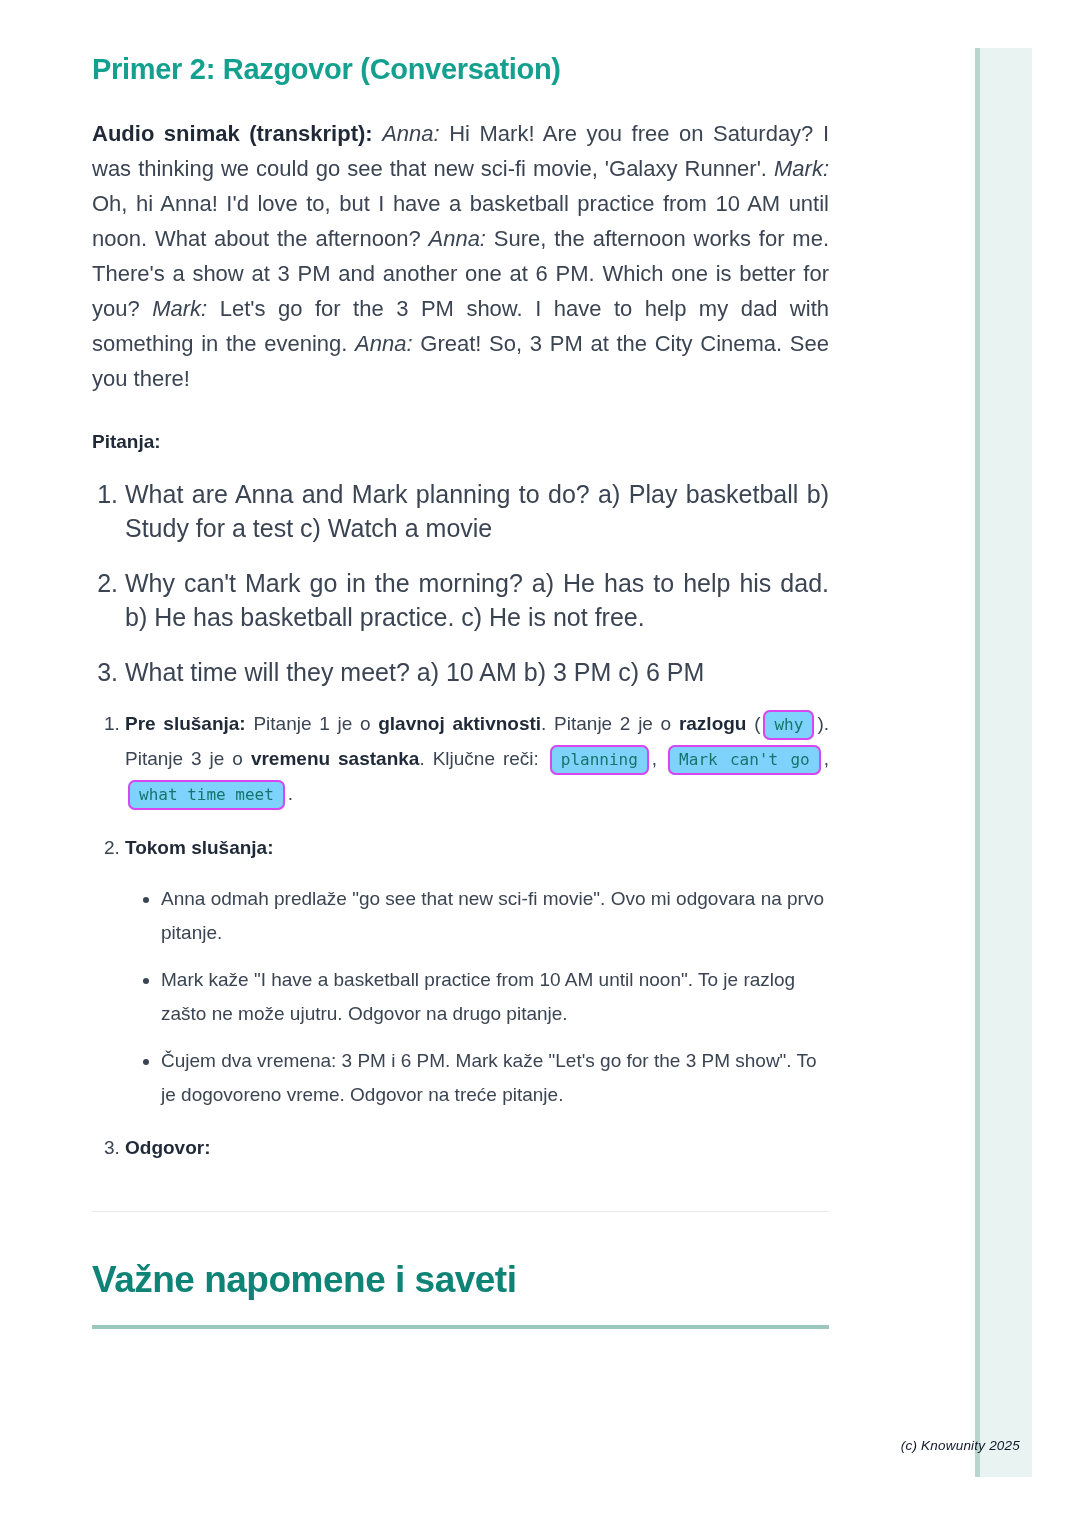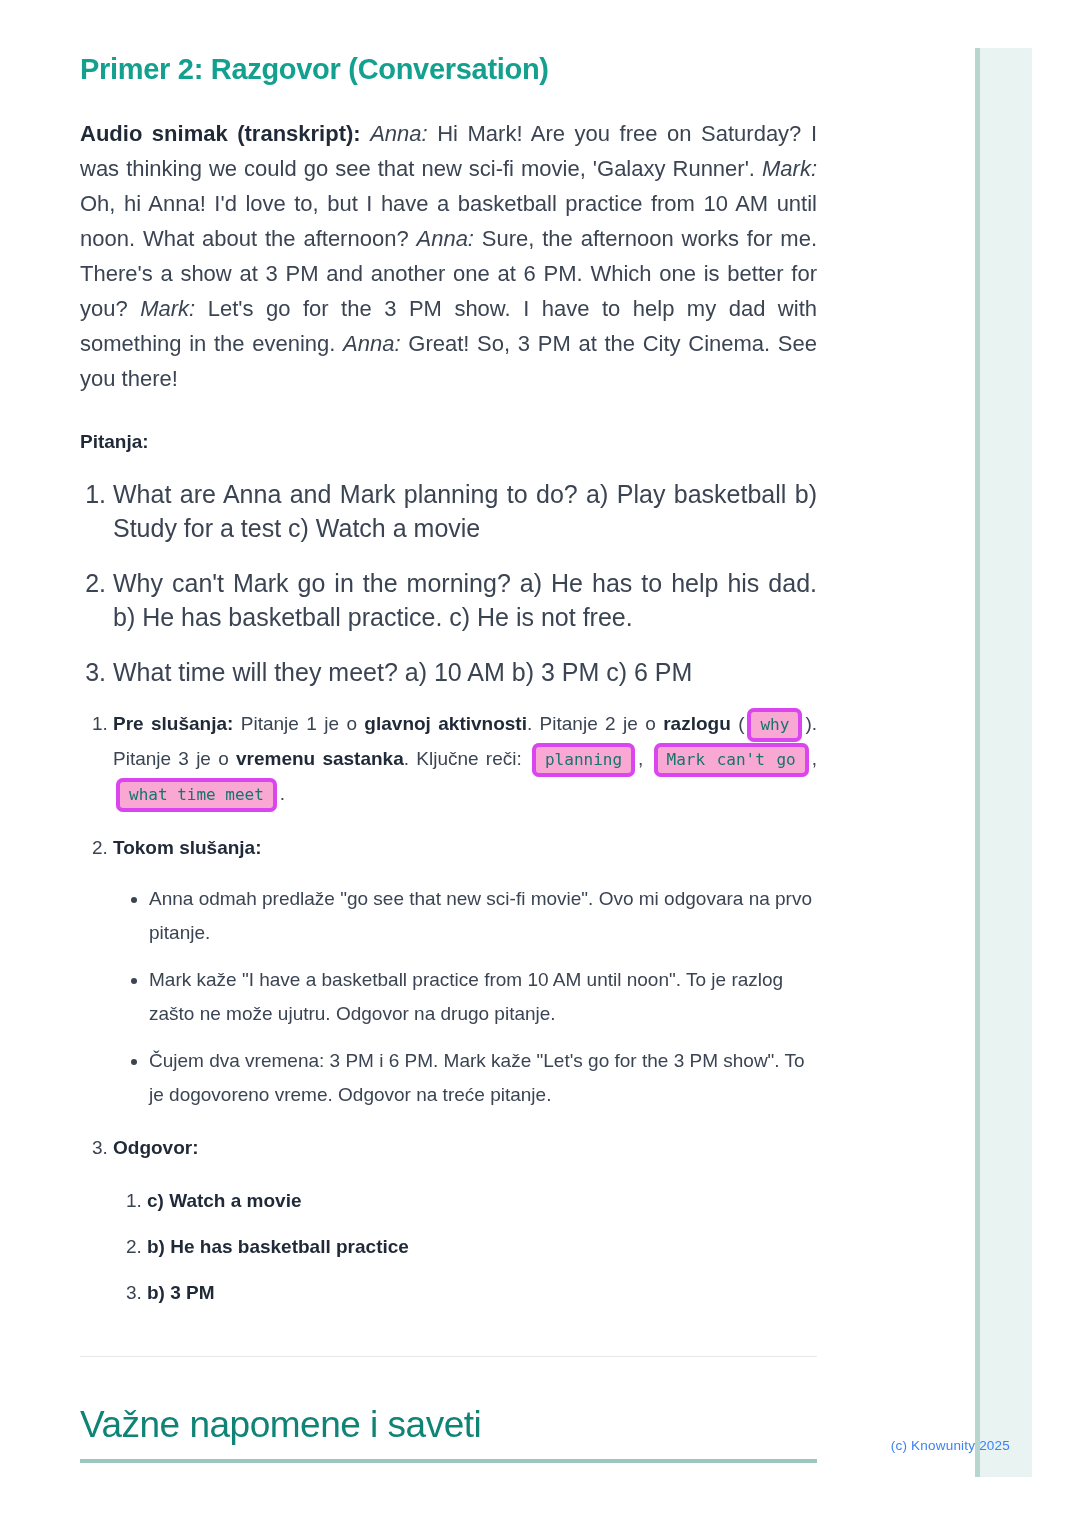--- a/index.html
+++ b/index.html
@@ -17,28 +17,29 @@
     left: 975px;
     top: 48px;
     width: 52px;
     height: 1429px;
     background: #e9f3f1;
     border-left: 5px solid #b6d6ce;
   }
   .watermark {
     position: absolute;
     top: 1438px;
-    right: 70px;
+    right: 60px;
     font-size: 13.5px;
-    color: #3b82f6;
+    color: #0f172a;
     letter-spacing: 0.2px;
+    font-style: italic;
   }
   .content {
     position: absolute;
-    left: 80px;
+    left: 92px;
     top: 0;
     width: 737px;
   }
   h2.section-title {
     margin: 52px 0 0;
     font-size: 29px;
     line-height: 34px;
     font-weight: 700;
     color: #13a08e;
     letter-spacing: -0.3px;
@@ -98,41 +99,41 @@
   }
   ol.alist > li {
     margin-bottom: 12px;
     font-size: 19px;
     line-height: 34px;
   }
   code {
     font-family: "DejaVu Sans Mono", "Liberation Mono", monospace;
     font-size: 16px;
     color: #15756a;
-    background: #f9a8d4;
-    border: 4px solid #d946ef;
+    background: #7dd3fc;
+    border: 2px solid #d946ef;
     border-radius: 7px;
     padding: 3px 9px 4px;
     margin: 0 3px;
     white-space: nowrap;
   }
   hr.divider {
     margin: 46px 0 0;
     border: none;
     border-top: 1px solid #e6e8eb;
     width: 100%;
   }
   h1.notes {
     margin: 46px 0 0;
     font-size: 37px;
     line-height: 44px;
-    font-weight: 400;
+    font-weight: 700;
     color: #0f8476;
     letter-spacing: -0.5px;
-    padding-bottom: 12px;
+    padding-bottom: 23px;
     border-bottom: 4px solid #9bc7bf;
   }
 </style>
 </head>
 <body>
 
 <div class="page">
 
   <div class="side-bar"></div>
 
@@ -161,25 +162,20 @@
         <strong>Tokom slušanja:</strong>
         <ul class="blist">
           <li>Anna odmah predlaže "go see that new sci-fi movie". Ovo mi odgovara na prvo pitanje.</li>
           <li>Mark kaže "I have a basketball practice from 10 AM until noon". To je razlog zašto ne može ujutru. Odgovor na drugo pitanje.</li>
           <li>Čujem dva vremena: 3 PM i 6 PM. Mark kaže "Let's go for the 3 PM show". To je dogovoreno vreme. Odgovor na treće pitanje.</li>
         </ul>
       </li>
 
       <li>
         <strong>Odgovor:</strong>
-        <ol class="alist">
-          <li><strong>c) Watch a movie</strong></li>
-          <li><strong>b) He has basketball practice</strong></li>
-          <li><strong>b) 3 PM</strong></li>
-        </ol>
       </li>
 
     </ol>
 
     <hr class="divider">
 
     <h1 class="notes">Važne napomene i saveti</h1>
 
   </main>
 

